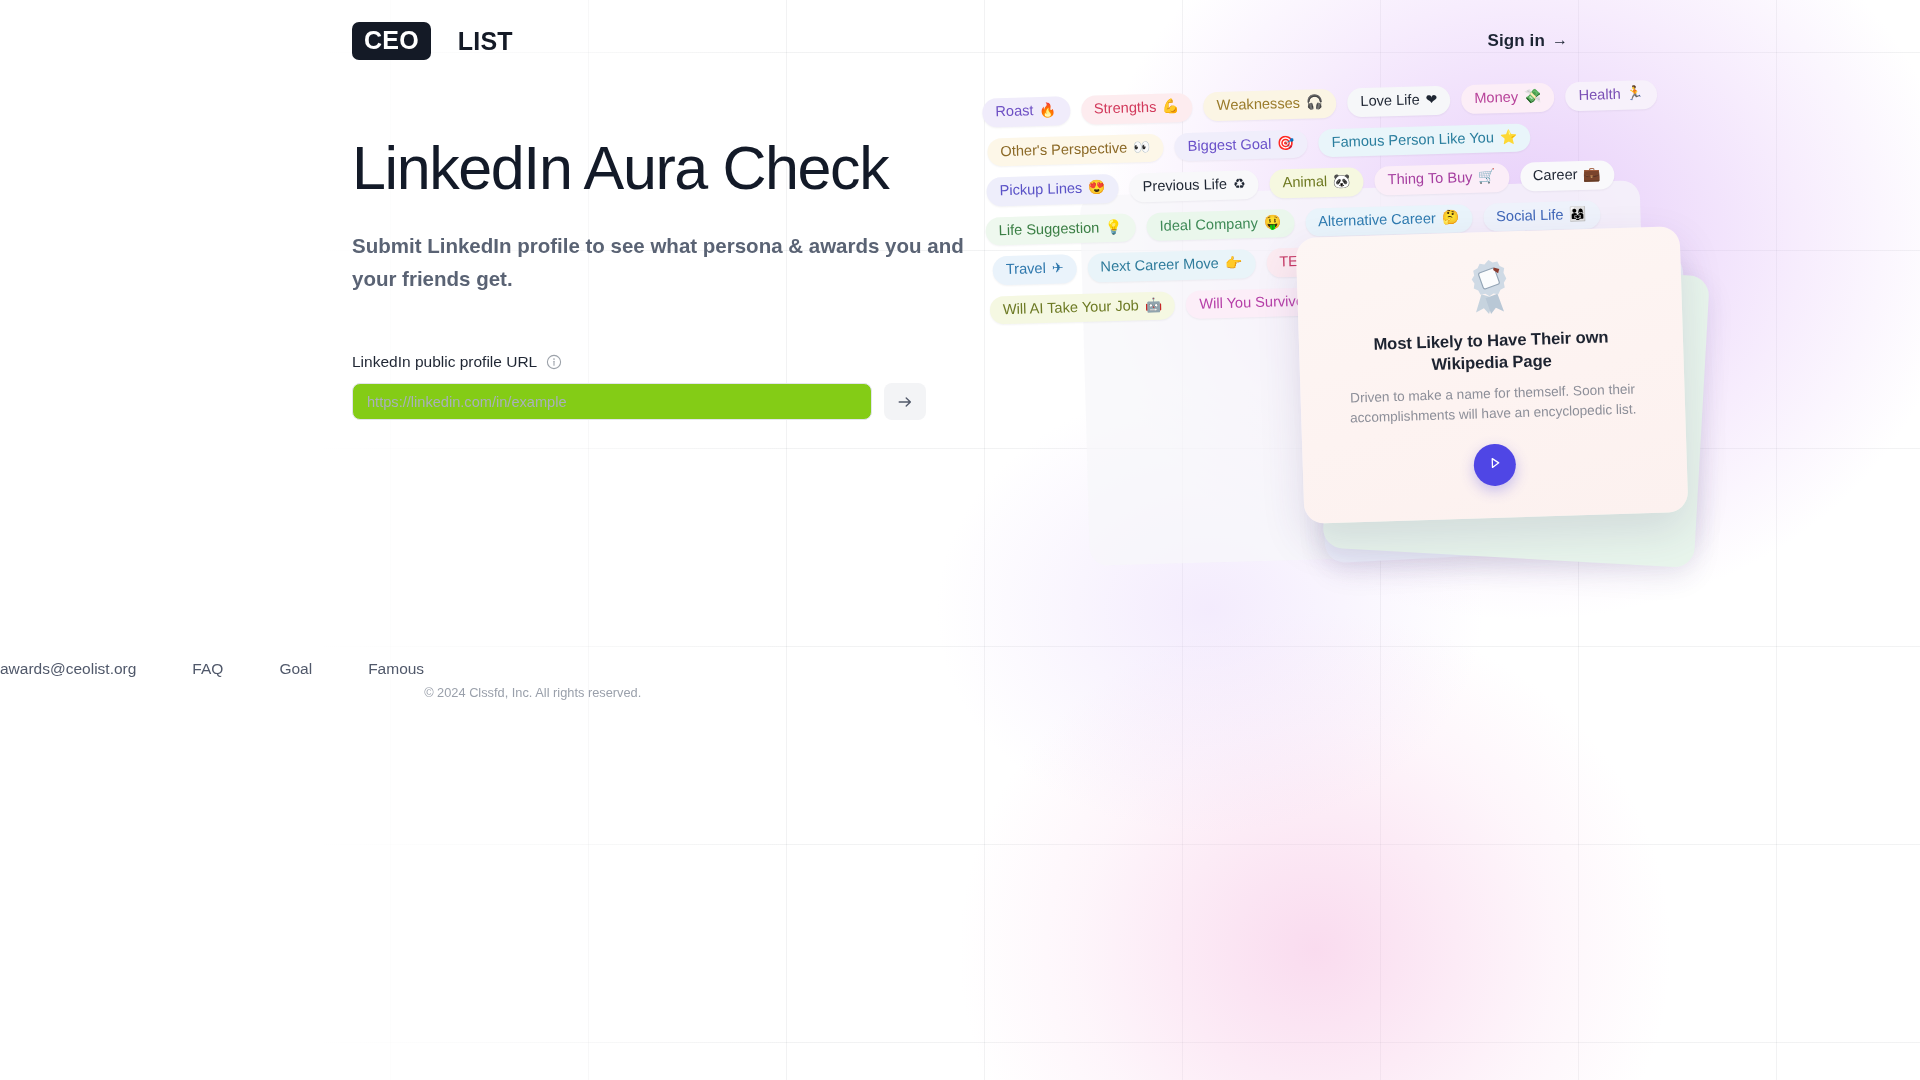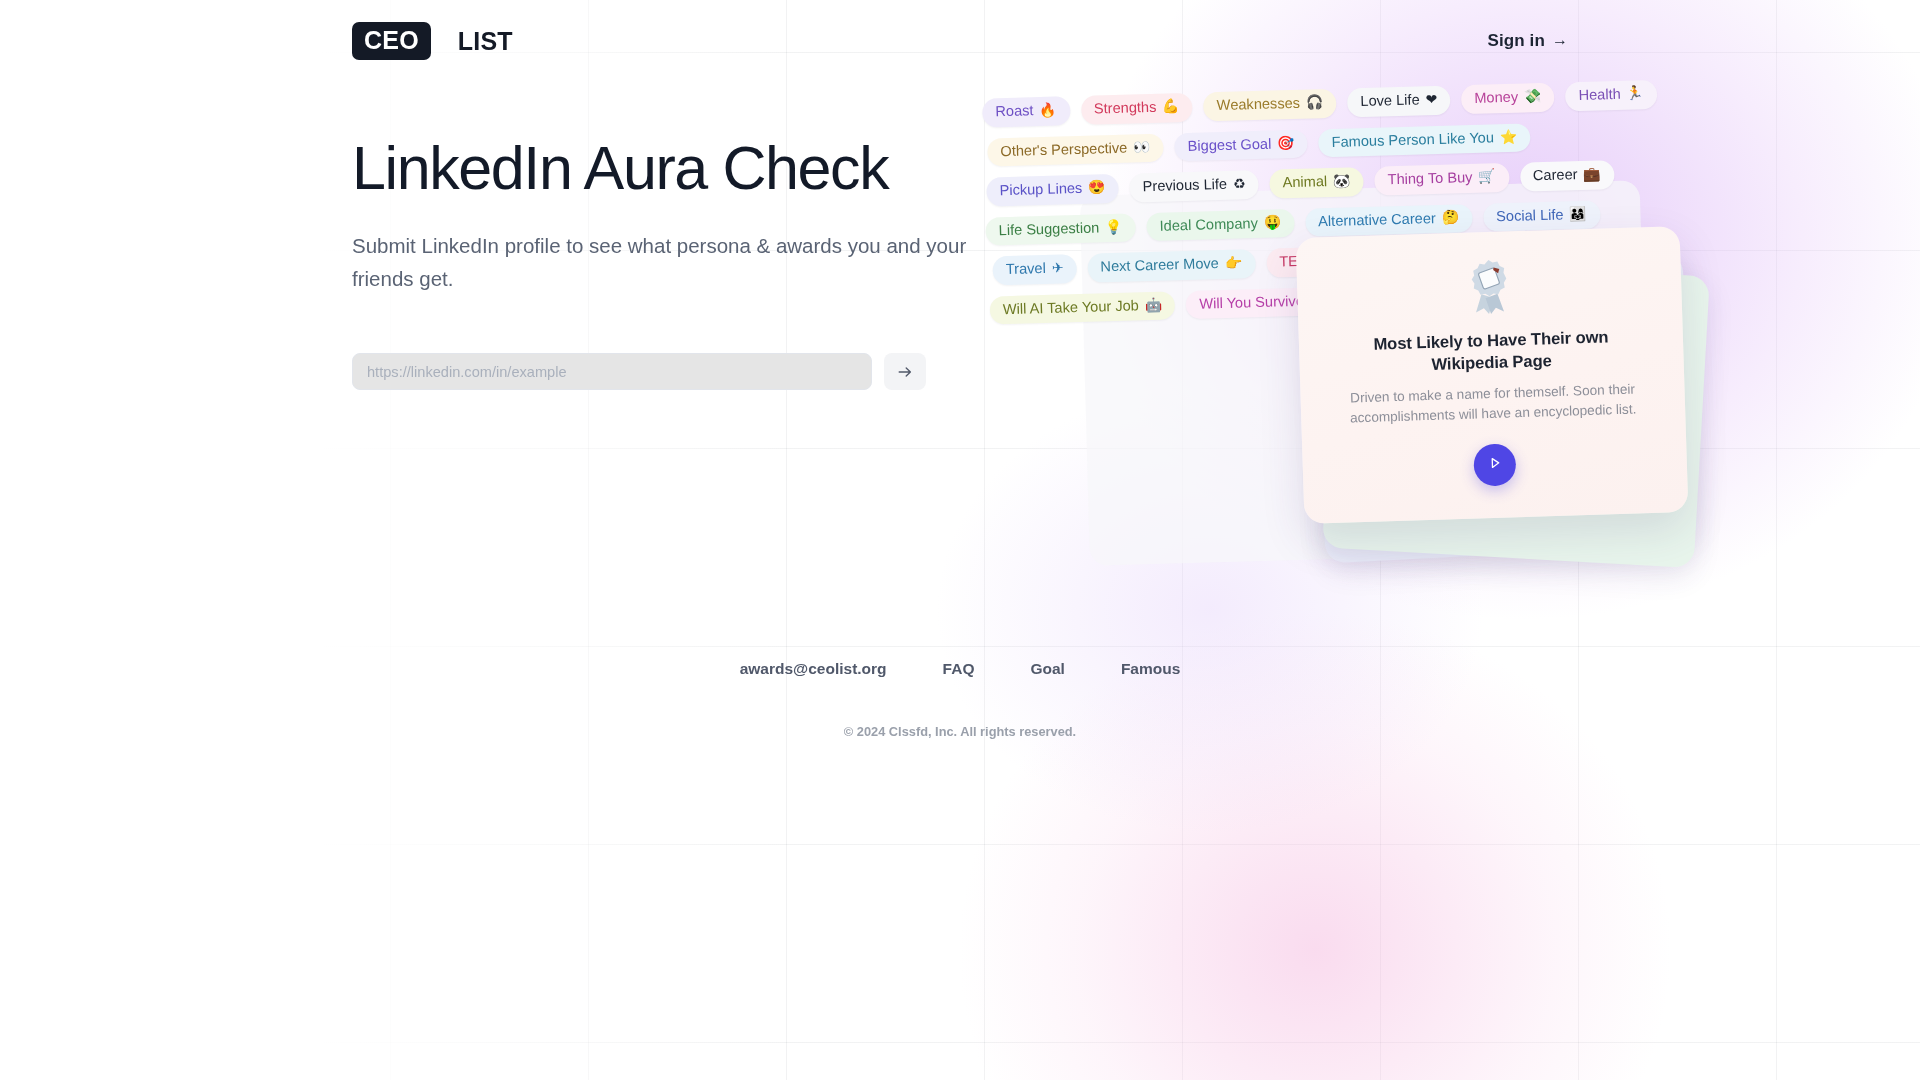--- a/index.html
+++ b/index.html
@@ -135,21 +135,21 @@
     color: #131a28;
     letter-spacing: -1.4px;
     margin-bottom: 27px;
     white-space: nowrap;
   }
 
   .subhead {
     font-size: 20.5px;
     line-height: 1.62;
     color: #5a6374;
-    font-weight: 400;
+    font-weight: 700;
     width: 640px;
     margin-bottom: 58px;
   }
 
   .field-label-row {
     display: flex;
     align-items: center;
     gap: 9px;
     margin-bottom: 12px;
   }
@@ -170,21 +170,21 @@
 
   .url-input {
     width: 520px;
     height: 37px;
     border: 1px solid #e2e5eb;
     border-radius: 8px;
     padding: 15px 14px;
     font-size: 14.6px;
     font-family: "Liberation Sans", sans-serif;
     color: #1f2633;
-    background: #e5e5e5;
+    background: #84cc16;
     outline: none;
   }
   .url-input::placeholder { color: #a9b0bc; }
 
   .submit-btn {
     width: 42px;
     height: 37px;
     border: none;
     border-radius: 8px;
     background: #f3f4f6;
@@ -318,23 +318,22 @@
   }
 
   
   .footer {
     position: absolute;
     left: 0;
     top: 660px;
     width: 100%;
     z-index: 30;
     display: flex;
-    flex-direction: column;
-    align-items: center;
-    font-weight: bold;
+    flex-direction: row;
+    align-items: center;
   }
 
   .footer-links {
     display: flex;
     align-items: center;
     gap: 56px;
     margin-bottom: 46px;
   }
 
   .footer-link {
@@ -366,20 +365,30 @@
   <a class="signin" href="#">
     <span>Sign in</span>
     <span class="signin-arrow">→</span>
   </a>
 </div>
 
 <div class="left-col">
   <h1 class="headline">LinkedIn Aura Check</h1>
   <p class="subhead">Submit LinkedIn profile to see what persona &amp; awards you and your friends get.</p>
 
+  <div class="field-label-row">
+    <span class="field-label">LinkedIn public profile URL</span>
+    <span class="info-icon">
+      <svg width="16" height="16" viewBox="0 0 16 16" fill="none">
+        <circle cx="8" cy="8" r="6.6" stroke="#4b5563" stroke-width="1.1"></circle>
+        <circle cx="8" cy="5" r="0.85" fill="#4b5563"></circle>
+        <path d="M8 7.2v4.1" stroke="#4b5563" stroke-width="1.1" stroke-linecap="round"></path>
+      </svg>
+    </span>
+  </div>
 
   <div class="input-row">
     <input class="url-input" type="text" placeholder="https://linkedin.com/in/example" style="">
     <button class="submit-btn">
       <span>
         <svg width="18" height="18" viewBox="0 0 18 18" fill="none">
           <path d="M3.2 9h11.2M10.2 4.9 14.4 9l-4.2 4.1" stroke="#52596a" stroke-width="1.35" stroke-linecap="round" stroke-linejoin="round"></path>
         </svg>
       </span>
     </button>

